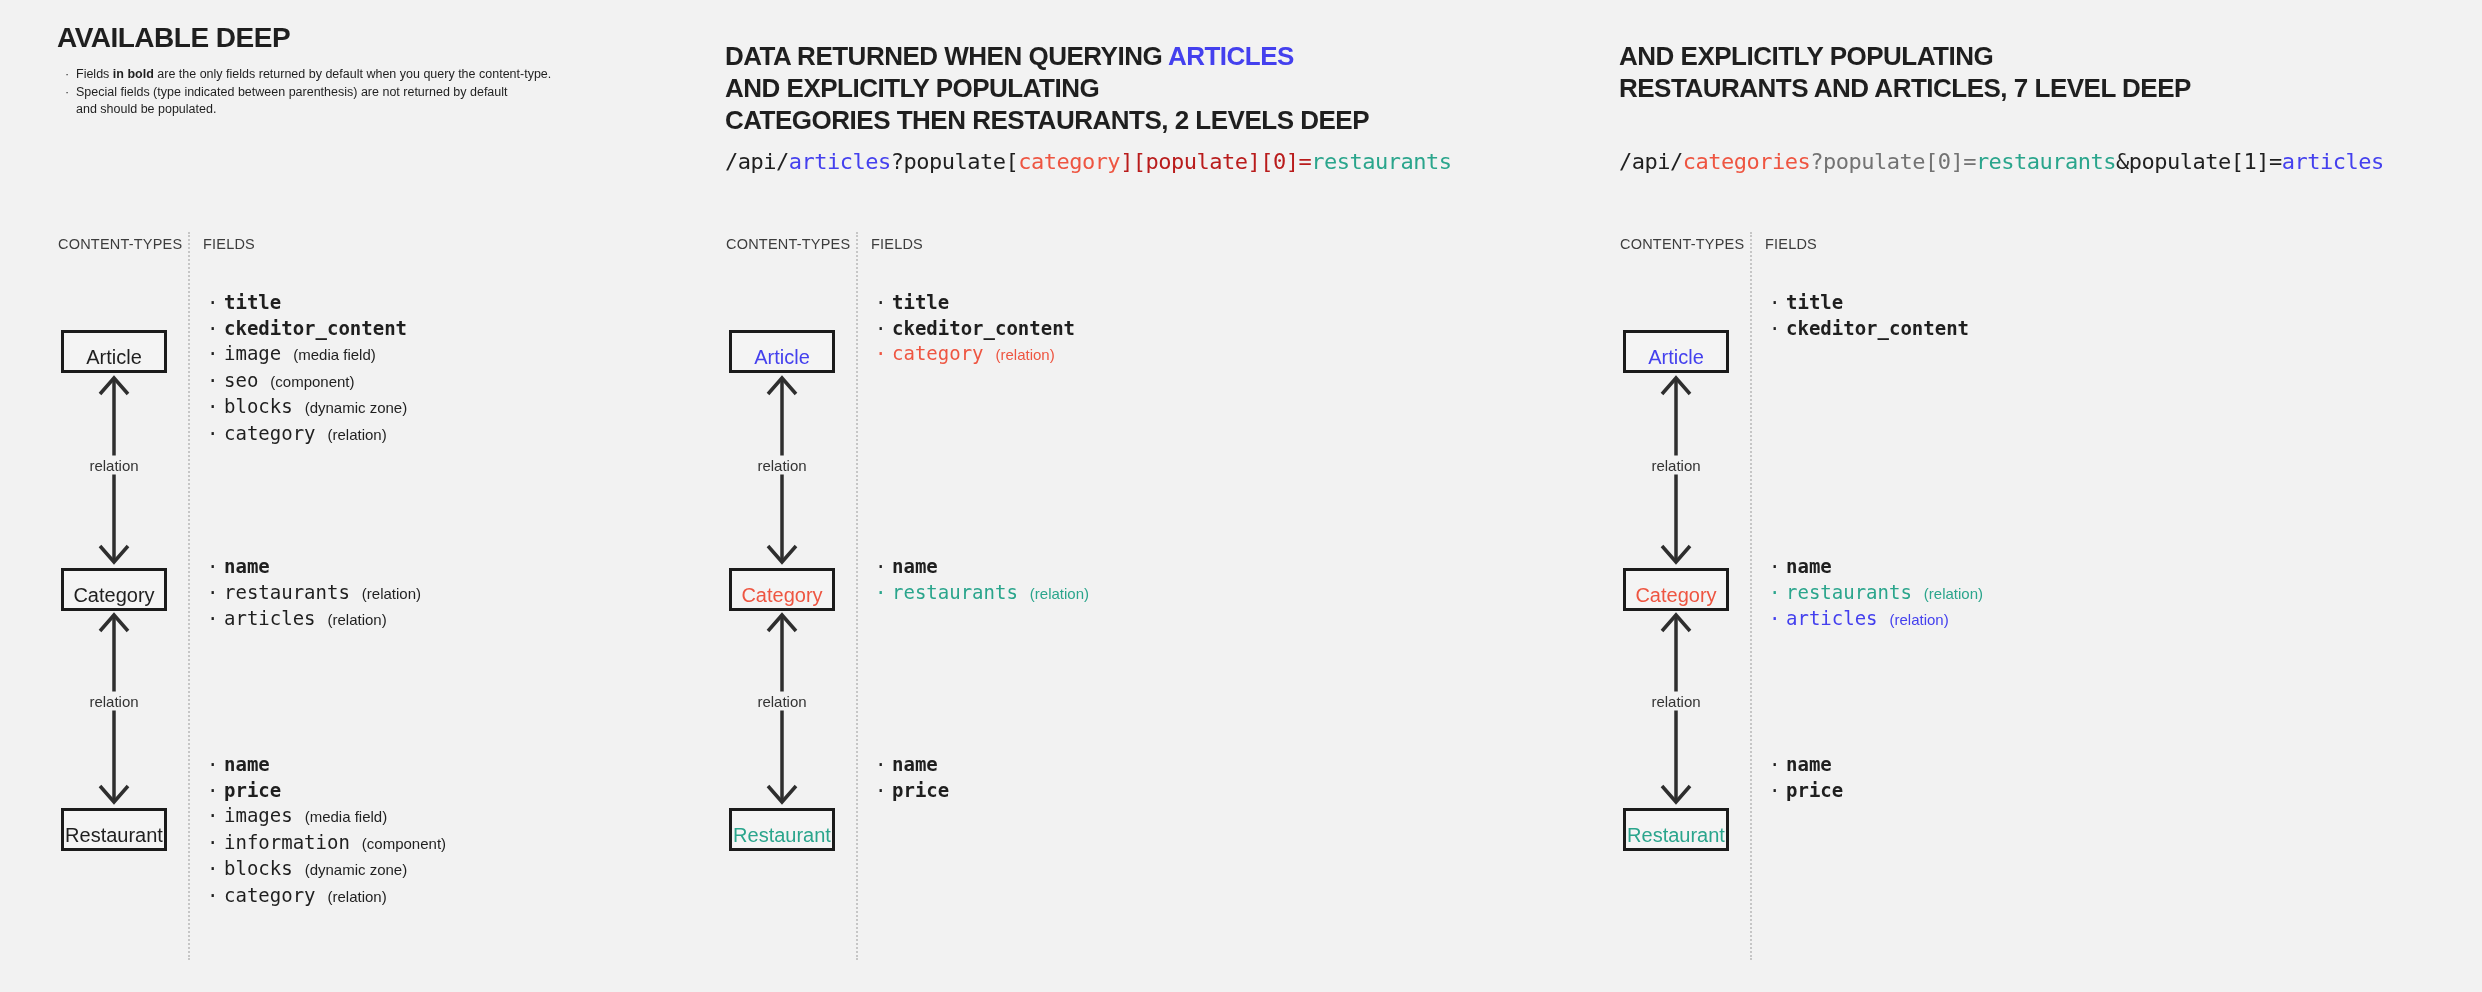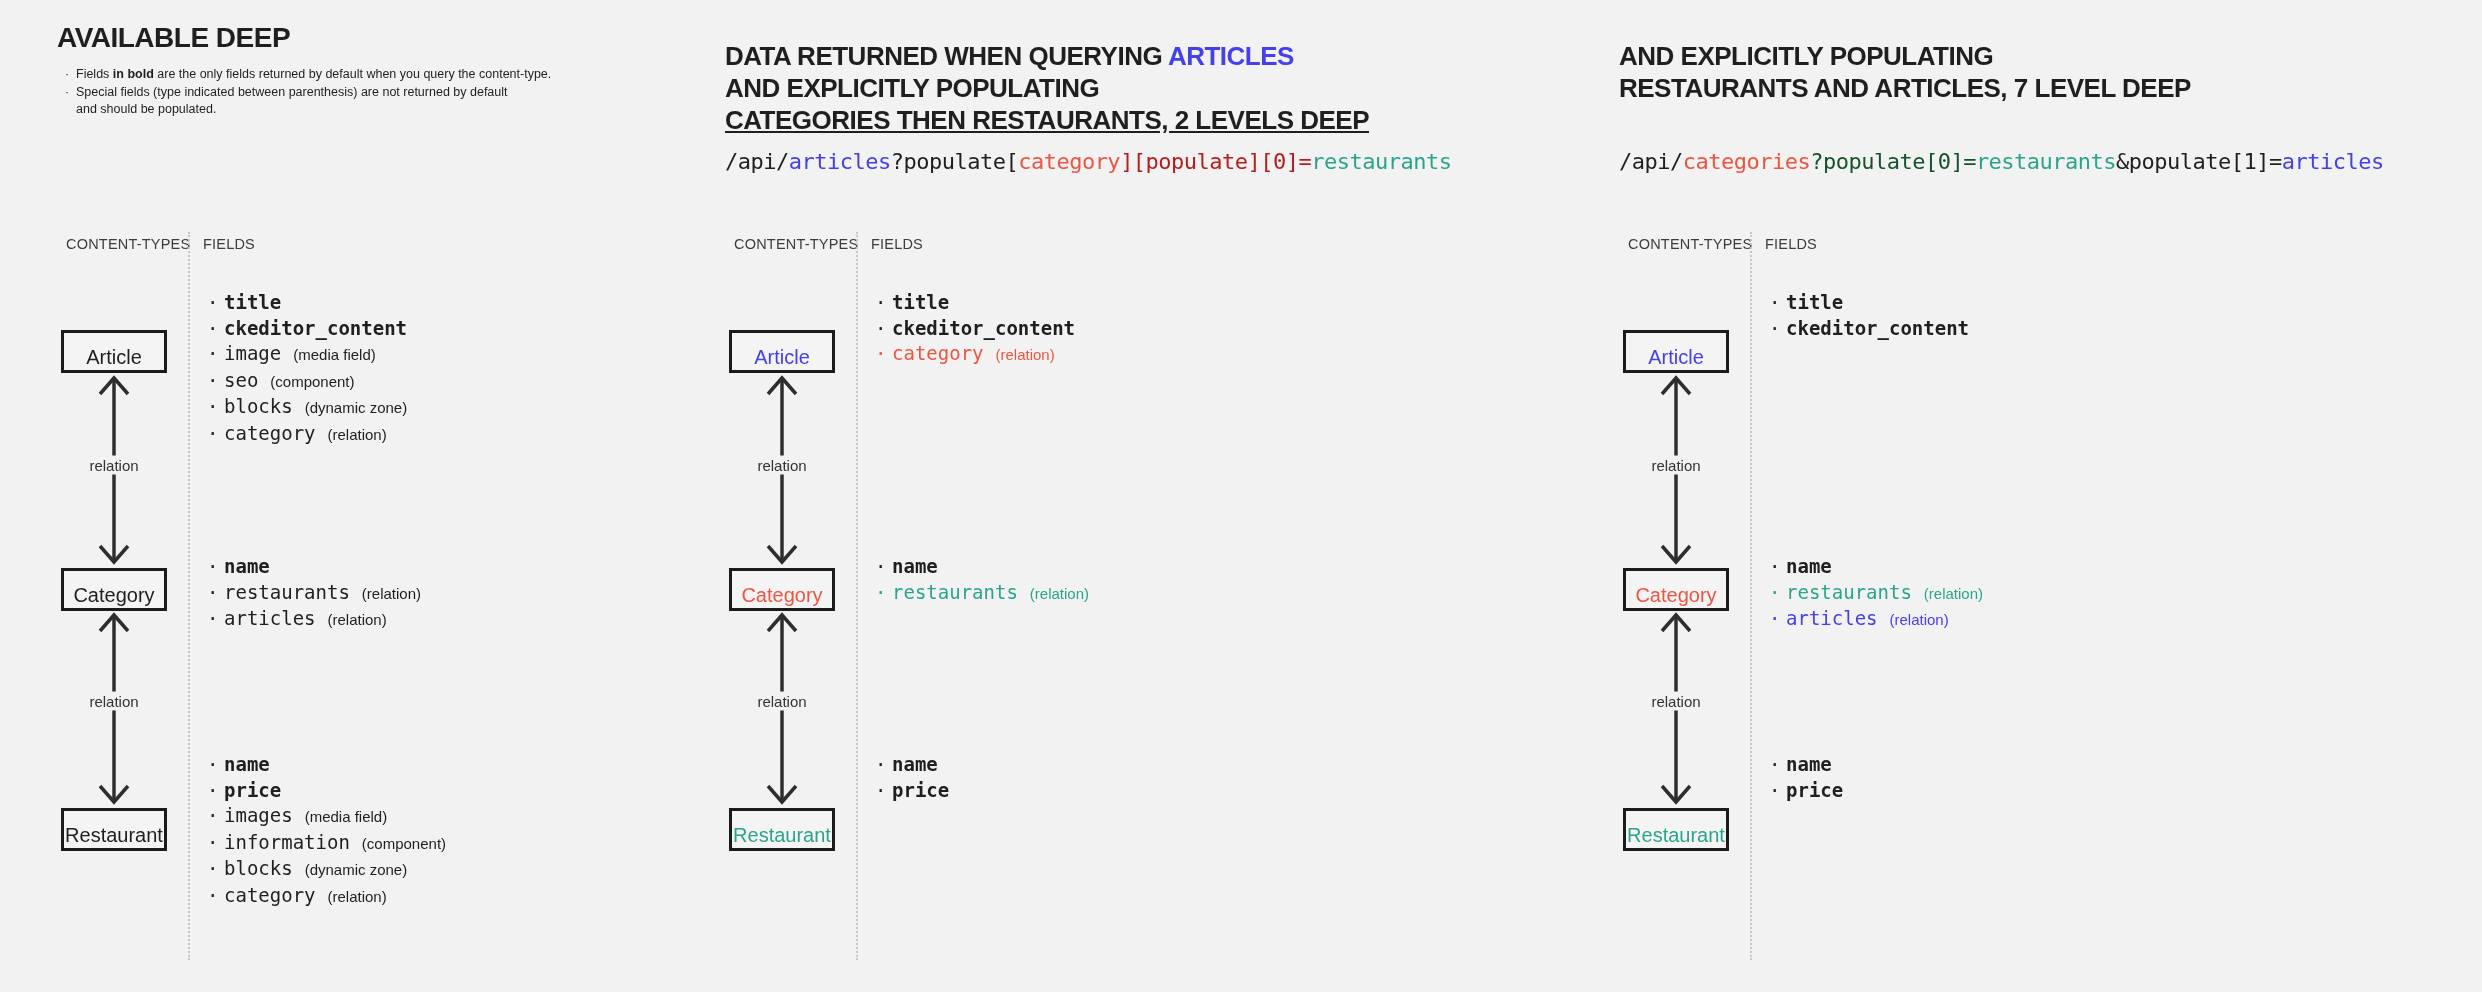--- a/index.html
+++ b/index.html
@@ -30,21 +30,21 @@
   .notes li .note-dot{position:absolute;left:0;top:0;}
 
   .api-url{
     position:absolute;top:148px;left:0;
     font-family:"DejaVu Sans Mono","Liberation Mono",monospace;
     font-size:22px;line-height:28px;letter-spacing:-0.5px;white-space:nowrap;
   }
 
   .diagram{position:absolute;left:0;top:0;width:700px;height:992px;}
   .hdr{position:absolute;font-size:14.5px;color:#3d3d3d;letter-spacing:0.2px;white-space:nowrap;}
-  .hdr.ct{left:9px;top:236px;}
+  .hdr.ct{left:1px;top:236px;}
   .hdr.f{left:146px;top:236px;}
   .divider{position:absolute;left:131px;top:232px;height:728px;width:0;border-left:2px dotted #c6c6c6;}
 
   .node-box{
     position:absolute;left:4px;width:106px;height:43px;box-sizing:border-box;
     border:3px solid #1b1b1b;background:#f4f4f4;
     display:flex;align-items:center;justify-content:center;
   }
   .node-box .node-label{font-size:20px;margin-top:12px;}
   .n0{top:330px;} .n1{top:568px;} .n2{top:808px;}
@@ -134,21 +134,21 @@
         <li><span class="dot" style="color: rgb(31, 31, 31);">·</span><span class="fname" style="color: rgb(31, 31, 31);">blocks</span><span class="fannot" style="color: rgb(31, 31, 31);">(dynamic zone)</span></li>
         <li><span class="dot" style="color: rgb(31, 31, 31);">·</span><span class="fname" style="color: rgb(31, 31, 31);">category</span><span class="fannot" style="color: rgb(31, 31, 31);">(relation)</span></li>
       </ul>
   </div>
 </section>
 
 <section class="column" id="col1">
   <h2 class="panel-title">
       <div class="title-line"><span style="color: rgb(31, 31, 31);">DATA RETURNED WHEN QUERYING </span><span style="color: rgb(68, 64, 238);">ARTICLES</span></div>
       <div class="title-line"><span style="color: rgb(31, 31, 31);">AND EXPLICITLY POPULATING</span></div>
-      <div class="title-line"><span style="color: rgb(31, 31, 31); text-decoration: underline;">CATEGORIES THEN RESTAURANTS, 2 LEVELS DEEP</span></div>
+      <div class="title-line"><span style="color: rgb(31, 31, 31);">CATEGORIES THEN RESTAURANTS, 2 LEVELS DEEP</span></div>
     </h2>
   <div class="api-url"><span style="color: rgb(31, 31, 31);">/api/</span><span style="color: rgb(68, 64, 238);">articles</span><span style="color: rgb(31, 31, 31); margin-top: 12px;">?populate[</span><span style="color: rgb(238, 85, 65);">category</span><span style="color: #b91c1c;">][populate][0]=</span><span style="color: rgb(42, 165, 140);">restaurants</span></div>
   <div class="diagram">
     <span class="hdr ct">CONTENT-TYPES</span>
     <span class="hdr f">FIELDS</span>
     <div class="divider"></div>
 
     <div class="node-box n0">
       <span class="node-label" style="color: rgb(68, 64, 238);">Article</span>
     </div>
@@ -186,21 +186,21 @@
         <li><span class="dot" style="color: rgb(31, 31, 31);">·</span><span class="fname bold" style="color: rgb(31, 31, 31);">price</span></li>
       </ul>
   </div>
 </section>
 
 <section class="column" id="col2">
   <h2 class="panel-title">
       <div class="title-line"><span style="color: rgb(31, 31, 31);">AND EXPLICITLY POPULATING</span></div>
       <div class="title-line"><span style="color: rgb(31, 31, 31);">RESTAURANTS AND ARTICLES, 7 LEVEL DEEP</span></div>
     </h2>
-  <div class="api-url"><span style="color: rgb(31, 31, 31);">/api/</span><span style="color: rgb(238, 85, 65);">categories</span><span style="color: #14532d;">?populate[0]=</span><span style="color: rgb(42, 165, 140);">restaurants</span><span style="color: rgb(31, 31, 31);">&amp;populate[1]=</span><span style="color: rgb(68, 64, 238);">articles</span></div>
+  <div class="api-url"><span style="color: rgb(31, 31, 31);">/api/</span><span style="color: rgb(238, 85, 65);">categories</span><span style="color: #737373;">?populate[0]=</span><span style="color: rgb(42, 165, 140);">restaurants</span><span style="color: rgb(31, 31, 31);">&amp;populate[1]=</span><span style="color: rgb(68, 64, 238);">articles</span></div>
   <div class="diagram">
     <span class="hdr ct">CONTENT-TYPES</span>
     <span class="hdr f">FIELDS</span>
     <div class="divider"></div>
 
     <div class="node-box n0">
       <span class="node-label" style="color: rgb(68, 64, 238);">Article</span>
     </div>
     <div class="node-box n1">
       <span class="node-label" style="color: rgb(238, 85, 65);">Category</span>

